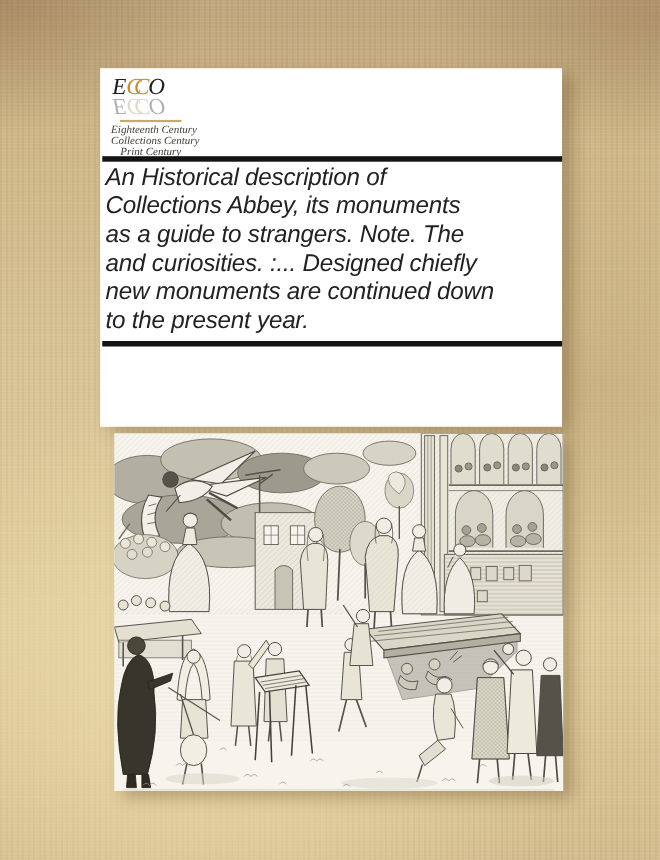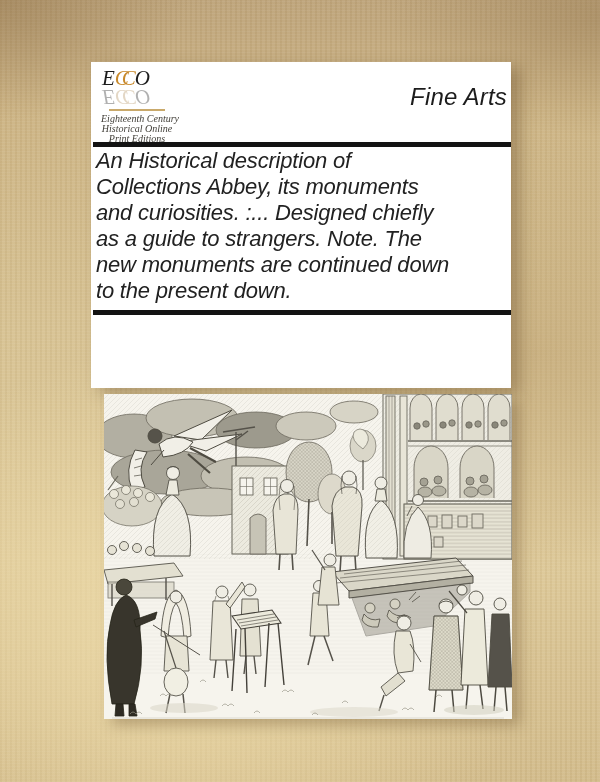--- a/index.html
+++ b/index.html
@@ -64,35 +64,34 @@
 
 <div class="cover">
 
   <div class="panel">
 
     <div class="logo">
       <div class="logo-word"><span class="e">E</span><span class="lc c1">C</span><span class="lc c2">C</span><span class="o">O</span></div>
       <div class="logo-word logo-reflect"><span>E</span><span class="lc c1">C</span><span class="lc c2">C</span><span class="o">O</span></div>
       <div class="logo-divider"></div>
       <div class="tagline">Eighteenth Century</div>
-      <div class="tagline">Historical Online</div>
-      <div class="tagline">Print Editions</div>
+      <div class="tagline">Collections Century</div>
+      <div class="tagline">Print Century</div>
     </div>
 
-    <div class="category">Fine Arts</div>
 
     <div class="rule rule-top"></div>
 
     <div class="title">
       <div>An Historical description of</div>
       <div>Collections Abbey, its monuments</div>
+      <div>as a guide to strangers. Note. The</div>
       <div>and curiosities. :... Designed chiefly</div>
-      <div>as a guide to strangers. Note. The</div>
       <div>new monuments are continued down</div>
-      <div>to the present down.</div>
+      <div>to the present year.</div>
     </div>
 
     <div class="rule rule-bottom"></div>
   </div>
 
   <div class="plate">
     <svg viewBox="0 0 408 325" xmlns="http://www.w3.org/2000/svg">
       <defs>
         <pattern id="ht" width="5" height="5" patternUnits="userSpaceOnUse">
           <path d="M0 5 L5 0" stroke="#8e8a7c" stroke-width="0.6"></path>

